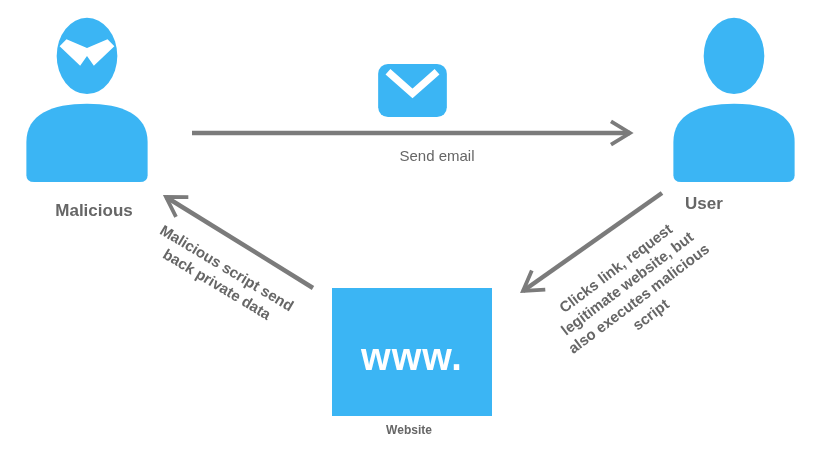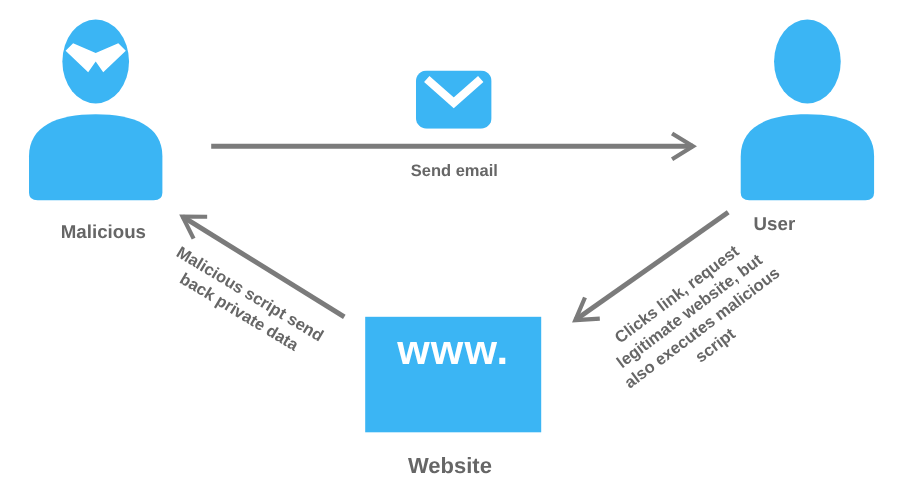--- a/index.html
+++ b/index.html
@@ -22,29 +22,30 @@
     color:var(--label-gray);
     font-size:17px;
     font-weight:700;
     white-space:nowrap;
   }
   .edge-label{
     position:absolute;
     transform:translateX(-50%);
     color:var(--label-gray);
     font-size:15px;
-    font-weight:700;
+    font-weight:400;
     white-space:nowrap;
+    margin-left:24px;
   }
   .www-box{
     position:absolute;
     left:332px;top:288px;
-    width:160px;height:105px;
+    width:160px;height:128px;
     background:var(--accent-blue);
-    display:flex;justify-content:center;
+    display:flex;align-items:center;justify-content:center;
   }
   .www-text{
     color:#ffffff;
     font-size:38px;
     font-weight:700;
     letter-spacing:1px;
     padding-top:10px;
   }
   .rot-label{
     position:absolute;
@@ -106,21 +107,21 @@
 
   <svg class="abs" style="left:378px;top:64px" width="69" height="53" viewBox="0 0 70 54">
     <rect class="person-fill" x="0" y="0" width="70" height="54" rx="10"></rect>
     <polyline points="10,8 35,30 60,8" fill="none" stroke="#ffffff" stroke-width="7.5"></polyline>
   </svg>
   <div class="edge-label" style="left:413px;top:147px">Send email</div>
 
   <div class="www-box">
     <span class="www-text">www.</span>
   </div>
-  <div class="node-label" style="left:409px;top:413px;font-size:20px">Website</div>
+  <div class="node-label" style="left:409px;top:423px;font-size:12px">Website</div>
 
   <div class="rot-label rot-left">
     <div>Malicious script send</div>
     <div>back private data</div>
   </div>
 
   <div class="rot-label rot-right">
     <div>Clicks link, request</div>
     <div>legitimate website, but</div>
     <div>also executes malicious</div>

